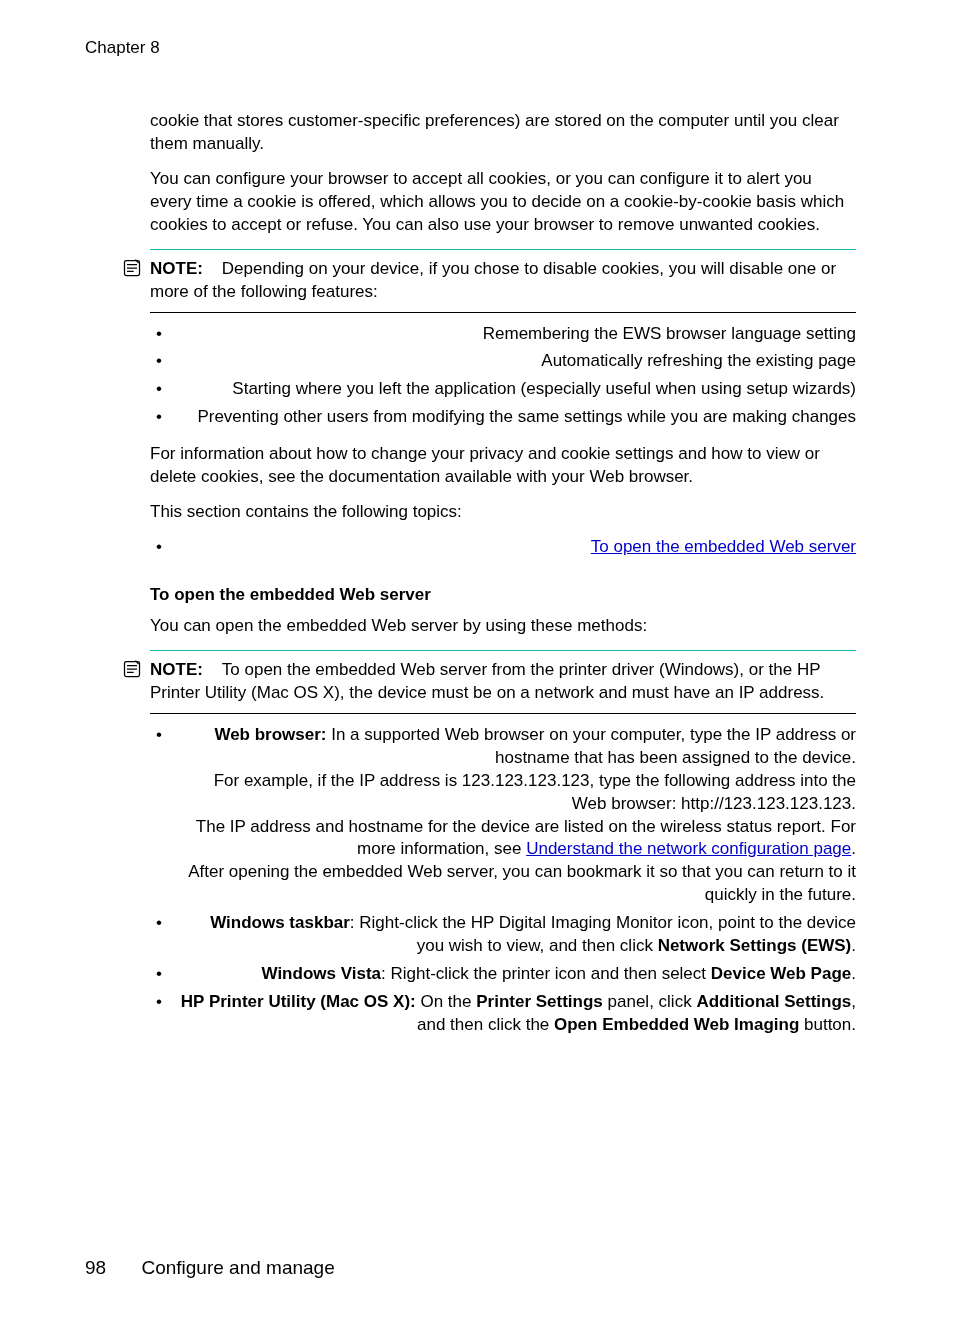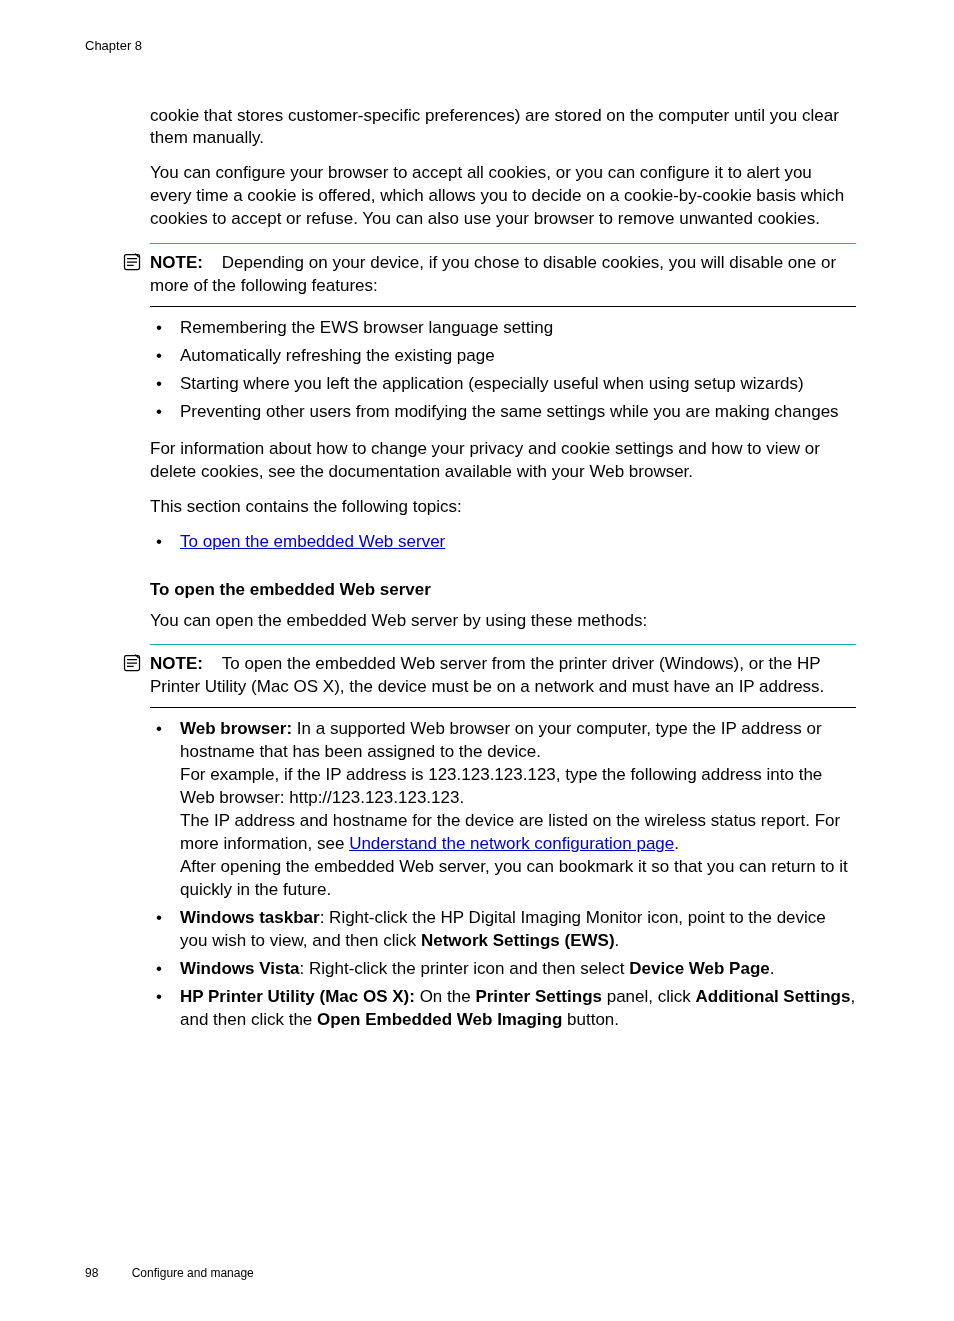--- a/index.html
+++ b/index.html
@@ -12,21 +12,21 @@
       font-size: 17px;
       line-height: 1.35;
       color: #000;
       background: #fff;
       width: 954px;
       height: 1321px;
       position: relative;
       padding: 37px 85px 0 85px;
     }
     .chapter-header {
-      font-size: 13px;
+      font-size: 17px;
       margin-bottom: 50px;
     }
     .content {
       margin-left: 65px;
       margin-right: 13px;
     }
     .para {
       margin-bottom: 12px;
     }
     .note-box {
@@ -47,20 +47,21 @@
       font-weight: bold;
     }
     .bullet-list {
       list-style: none;
       margin-bottom: 14px;
     }
     .bullet-list li {
       position: relative;
       padding-left: 30px;
       margin-bottom: 5px;
+      text-align: right;
     }
     .bullet-list li::before {
       content: "•";
       position: absolute;
       left: 6px;
       top: 0;
       font-size: 17px;
     }
     .link {
       color: #0000cc;
@@ -71,21 +72,21 @@
       margin-top: 25px;
       margin-bottom: 8px;
     }
     .mono {
       font-family: Liberation Sans, sans-serif;
     }
     .footer {
       position: absolute;
       bottom: 40px;
       left: 85px;
-      font-size: 12px;
+      font-size: 19px;
     }
     .footer-page {
       margin-right: 30px;
     }
     .bold {
       font-weight: bold;
     }
   </style>
 </head>
 <body>

